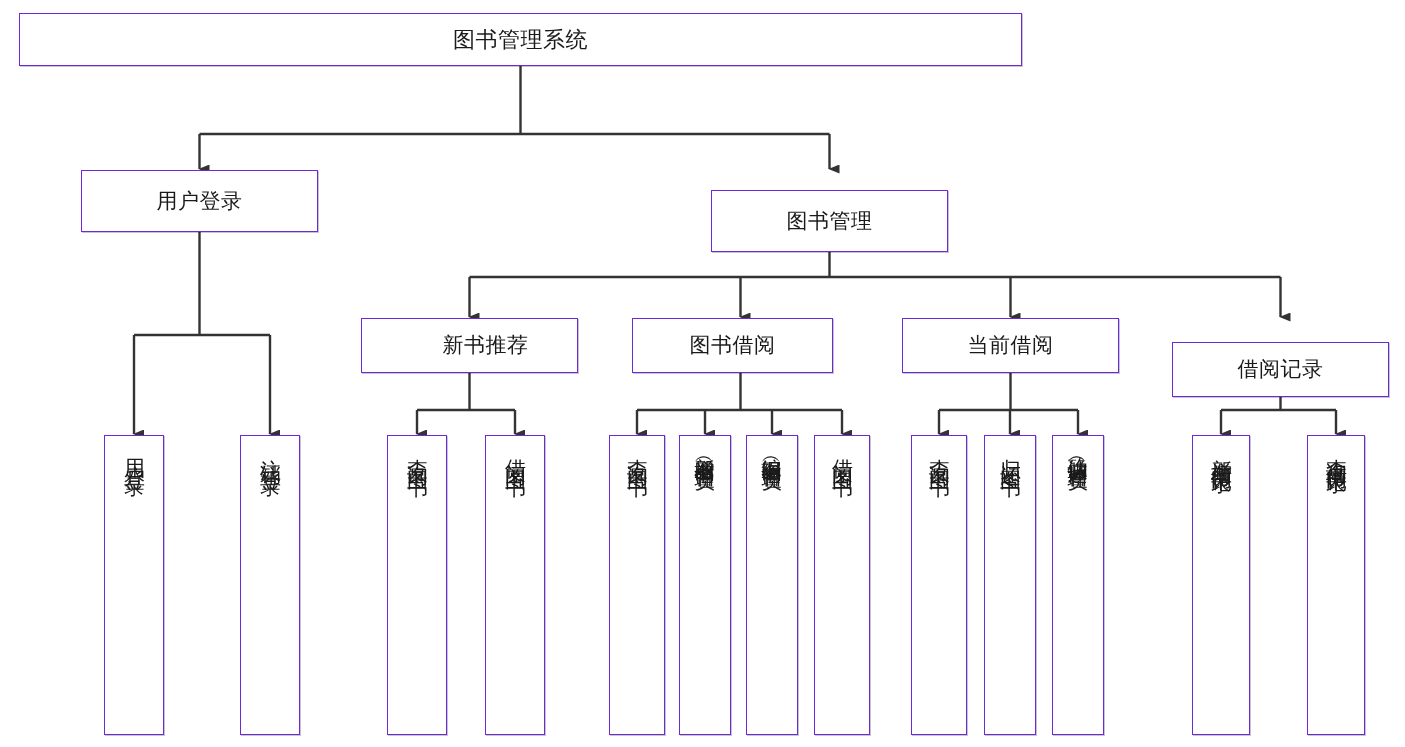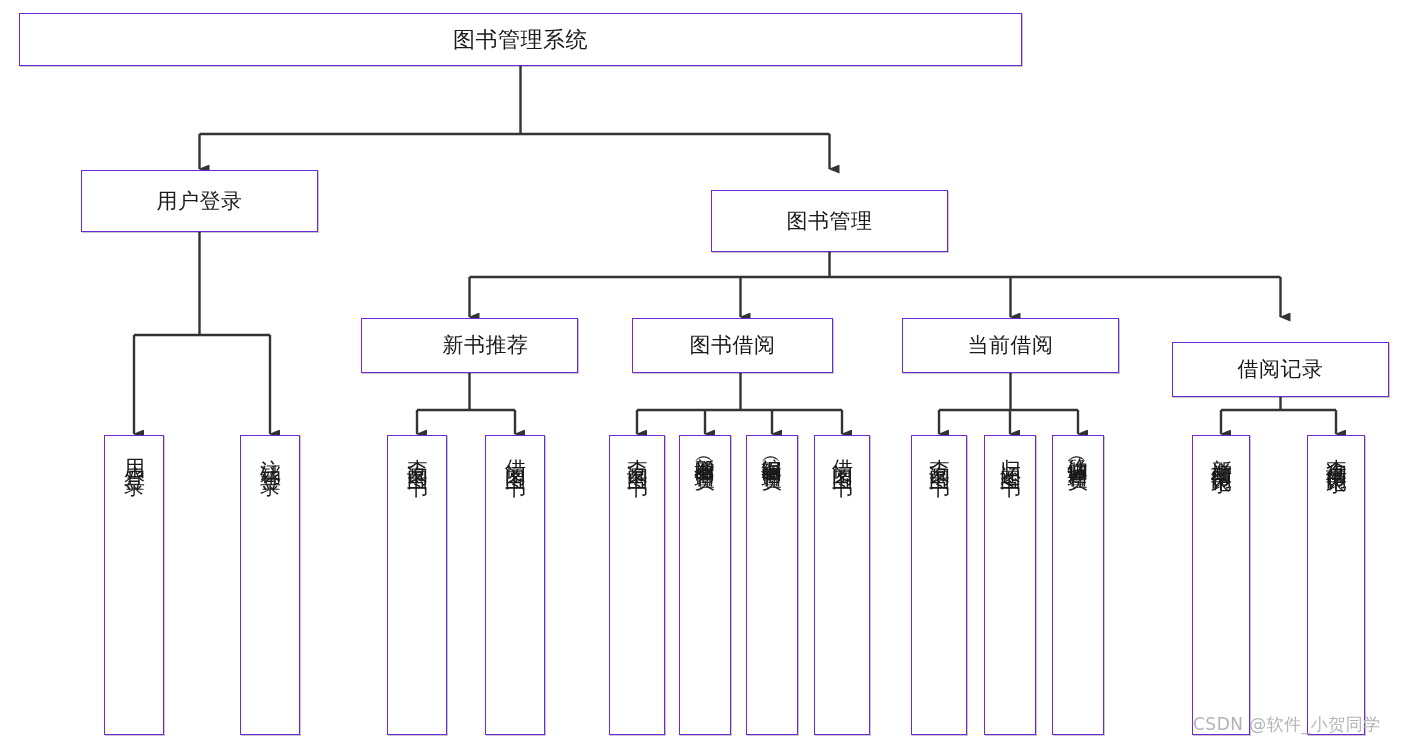--- a/index.html
+++ b/index.html
@@ -183,14 +183,13 @@
         <span class="node-label">确认归还（管理员）</span>
       </div>
       <div class="node vert mid" style="left: 1192px; top: 435px; width: 58px; height: 300px;">
         <span class="node-label">新增借阅记录</span>
       </div>
       <div class="node vert mid" style="left: 1307px; top: 435px; width: 58px; height: 300px;">
         <span class="node-label">查询借阅记录</span>
       </div>
     </div>
 
-  <div class="watermark" style="left:1193px; top:713px;">CSDN @软件_小贺同学</div>
 </div>
 
 </body></html>

